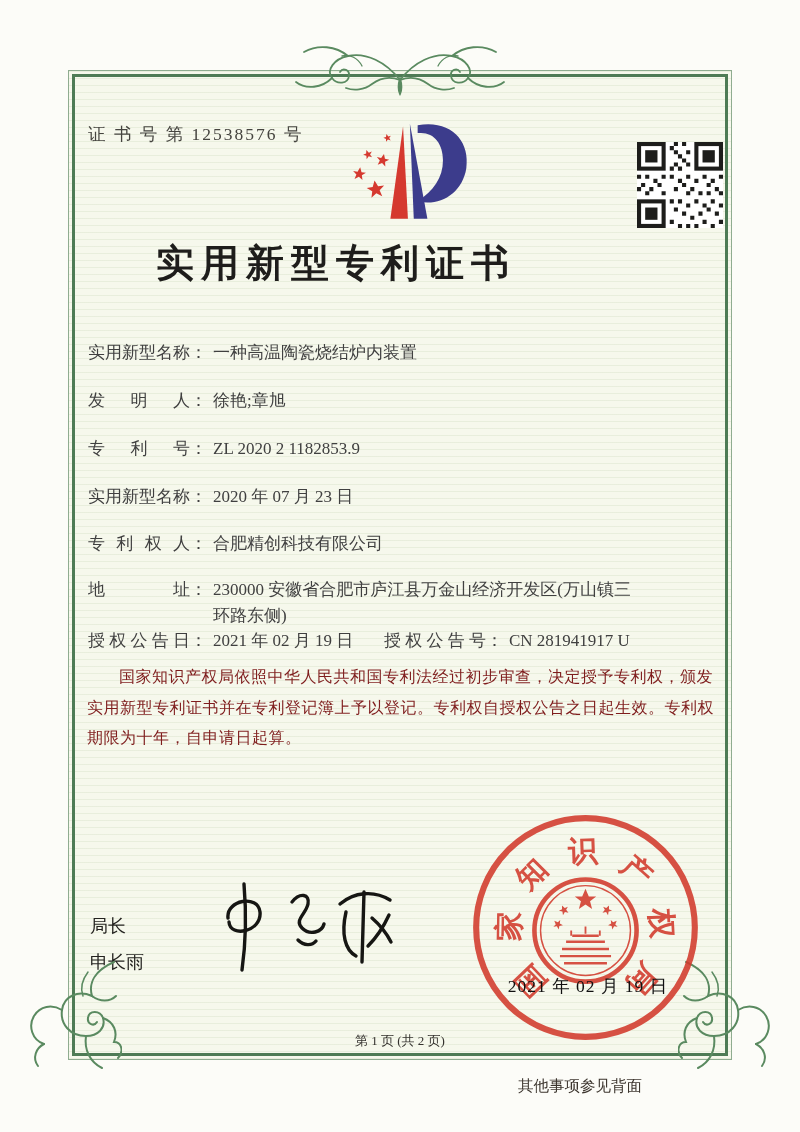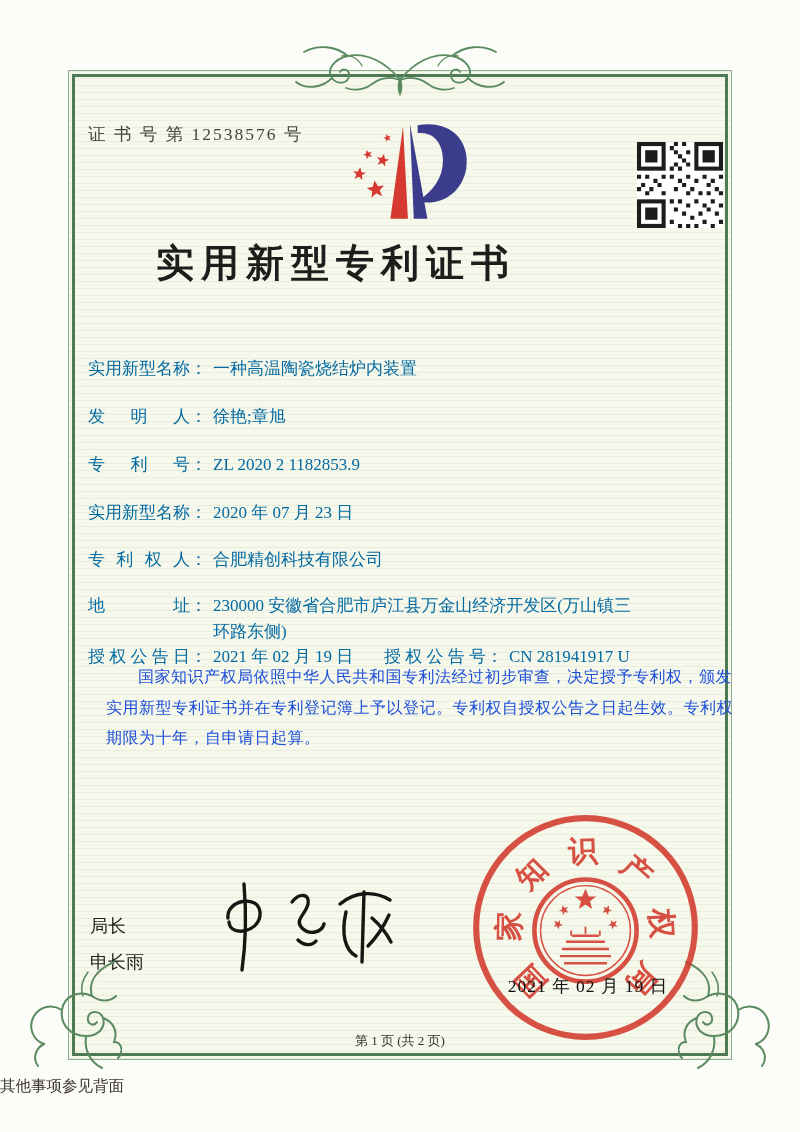--- a/index.html
+++ b/index.html
@@ -19,34 +19,34 @@
       #f6f8ec;
     box-sizing:border-box;
   }
   .cert-no{position:absolute;left:88px;top:122px;font-size:17.5px;letter-spacing:2px;color:#45443f;}
   .logo{position:absolute;left:332px;top:110px;width:146px;height:128px;}
   .qr{position:absolute;left:637px;top:142px;width:86px;height:86px;}
   .title{
     position:absolute;left:0;top:238px;width:672px;text-align:center;
     font-size:38px;font-weight:bold;letter-spacing:7px;color:#1e1d1b;
   }
-  .frow{position:absolute;left:88px;width:630px;font-size:17px;line-height:1.5;color:#0369a1;margin-top:16px;}
+  .frow{position:absolute;left:88px;width:630px;font-size:17px;line-height:1.5;color:#404040;}
   .flabel{display:inline-block;width:102px;text-align:justify;text-align-last:justify;vertical-align:top;}
   .fcolon{display:inline-block;vertical-align:top;margin-right:6px;}
   .fvalue{display:inline-block;vertical-align:top;white-space:pre-line;max-width:470px;}
   .r1{top:340px}.r2{top:388px}.r3{top:436px}.r4{top:484px}.r5{top:531px}.r6{top:577px}.r7{top:628px}
   .fgroup-b{position:absolute;left:296px;top:0;}
-  .body-text{position:absolute;left:87px;top:662px;width:628px;font-size:16px;line-height:1.92;letter-spacing:0.5px;color:#1d4ed8;margin-left:19px;}
+  .body-text{position:absolute;left:87px;top:662px;width:628px;font-size:16px;line-height:1.92;letter-spacing:0.5px;color:#7f1d1d;}
   .body-text p{margin:0;text-indent:2em;}
   .signer{position:absolute;left:90px;top:908px;font-size:18px;line-height:2.0;color:#23221f;}
   .signature{position:absolute;left:212px;top:878px;width:200px;height:104px;}
   .seal{position:absolute;left:468px;top:810px;width:235px;height:235px;opacity:0.88;z-index:4;}
   .issue-date{position:absolute;left:478px;top:974px;width:220px;font-size:17.5px;letter-spacing:1px;color:#101010;z-index:5;text-align:center;white-space:nowrap;}
   .page-indicator{position:absolute;left:0;top:1032px;width:800px;text-align:center;font-size:13px;color:#34322e;}
-  .back-note{position:absolute;left:0;top:1076px;width:642px;text-align:left;font-size:15.5px;color:#3c352e;font-family:Liberation Serif, serif;}
+  .back-note{position:absolute;left:0;top:1076px;width:642px;text-align:right;font-size:15.5px;color:#3c352e;font-family:Liberation Serif, serif;}
   .top-fl{position:absolute;left:288px;top:44px;width:224px;height:52px;z-index:2;}
   .corner-fl{position:absolute;width:96px;height:120px;z-index:2;}
   .fl-bl{left:26px;top:956px;}
   .fl-br{left:678px;top:956px;transform:scaleX(-1);}
 </style>
 </head>
 <body>
 
 <div class="frame"></div>
 

